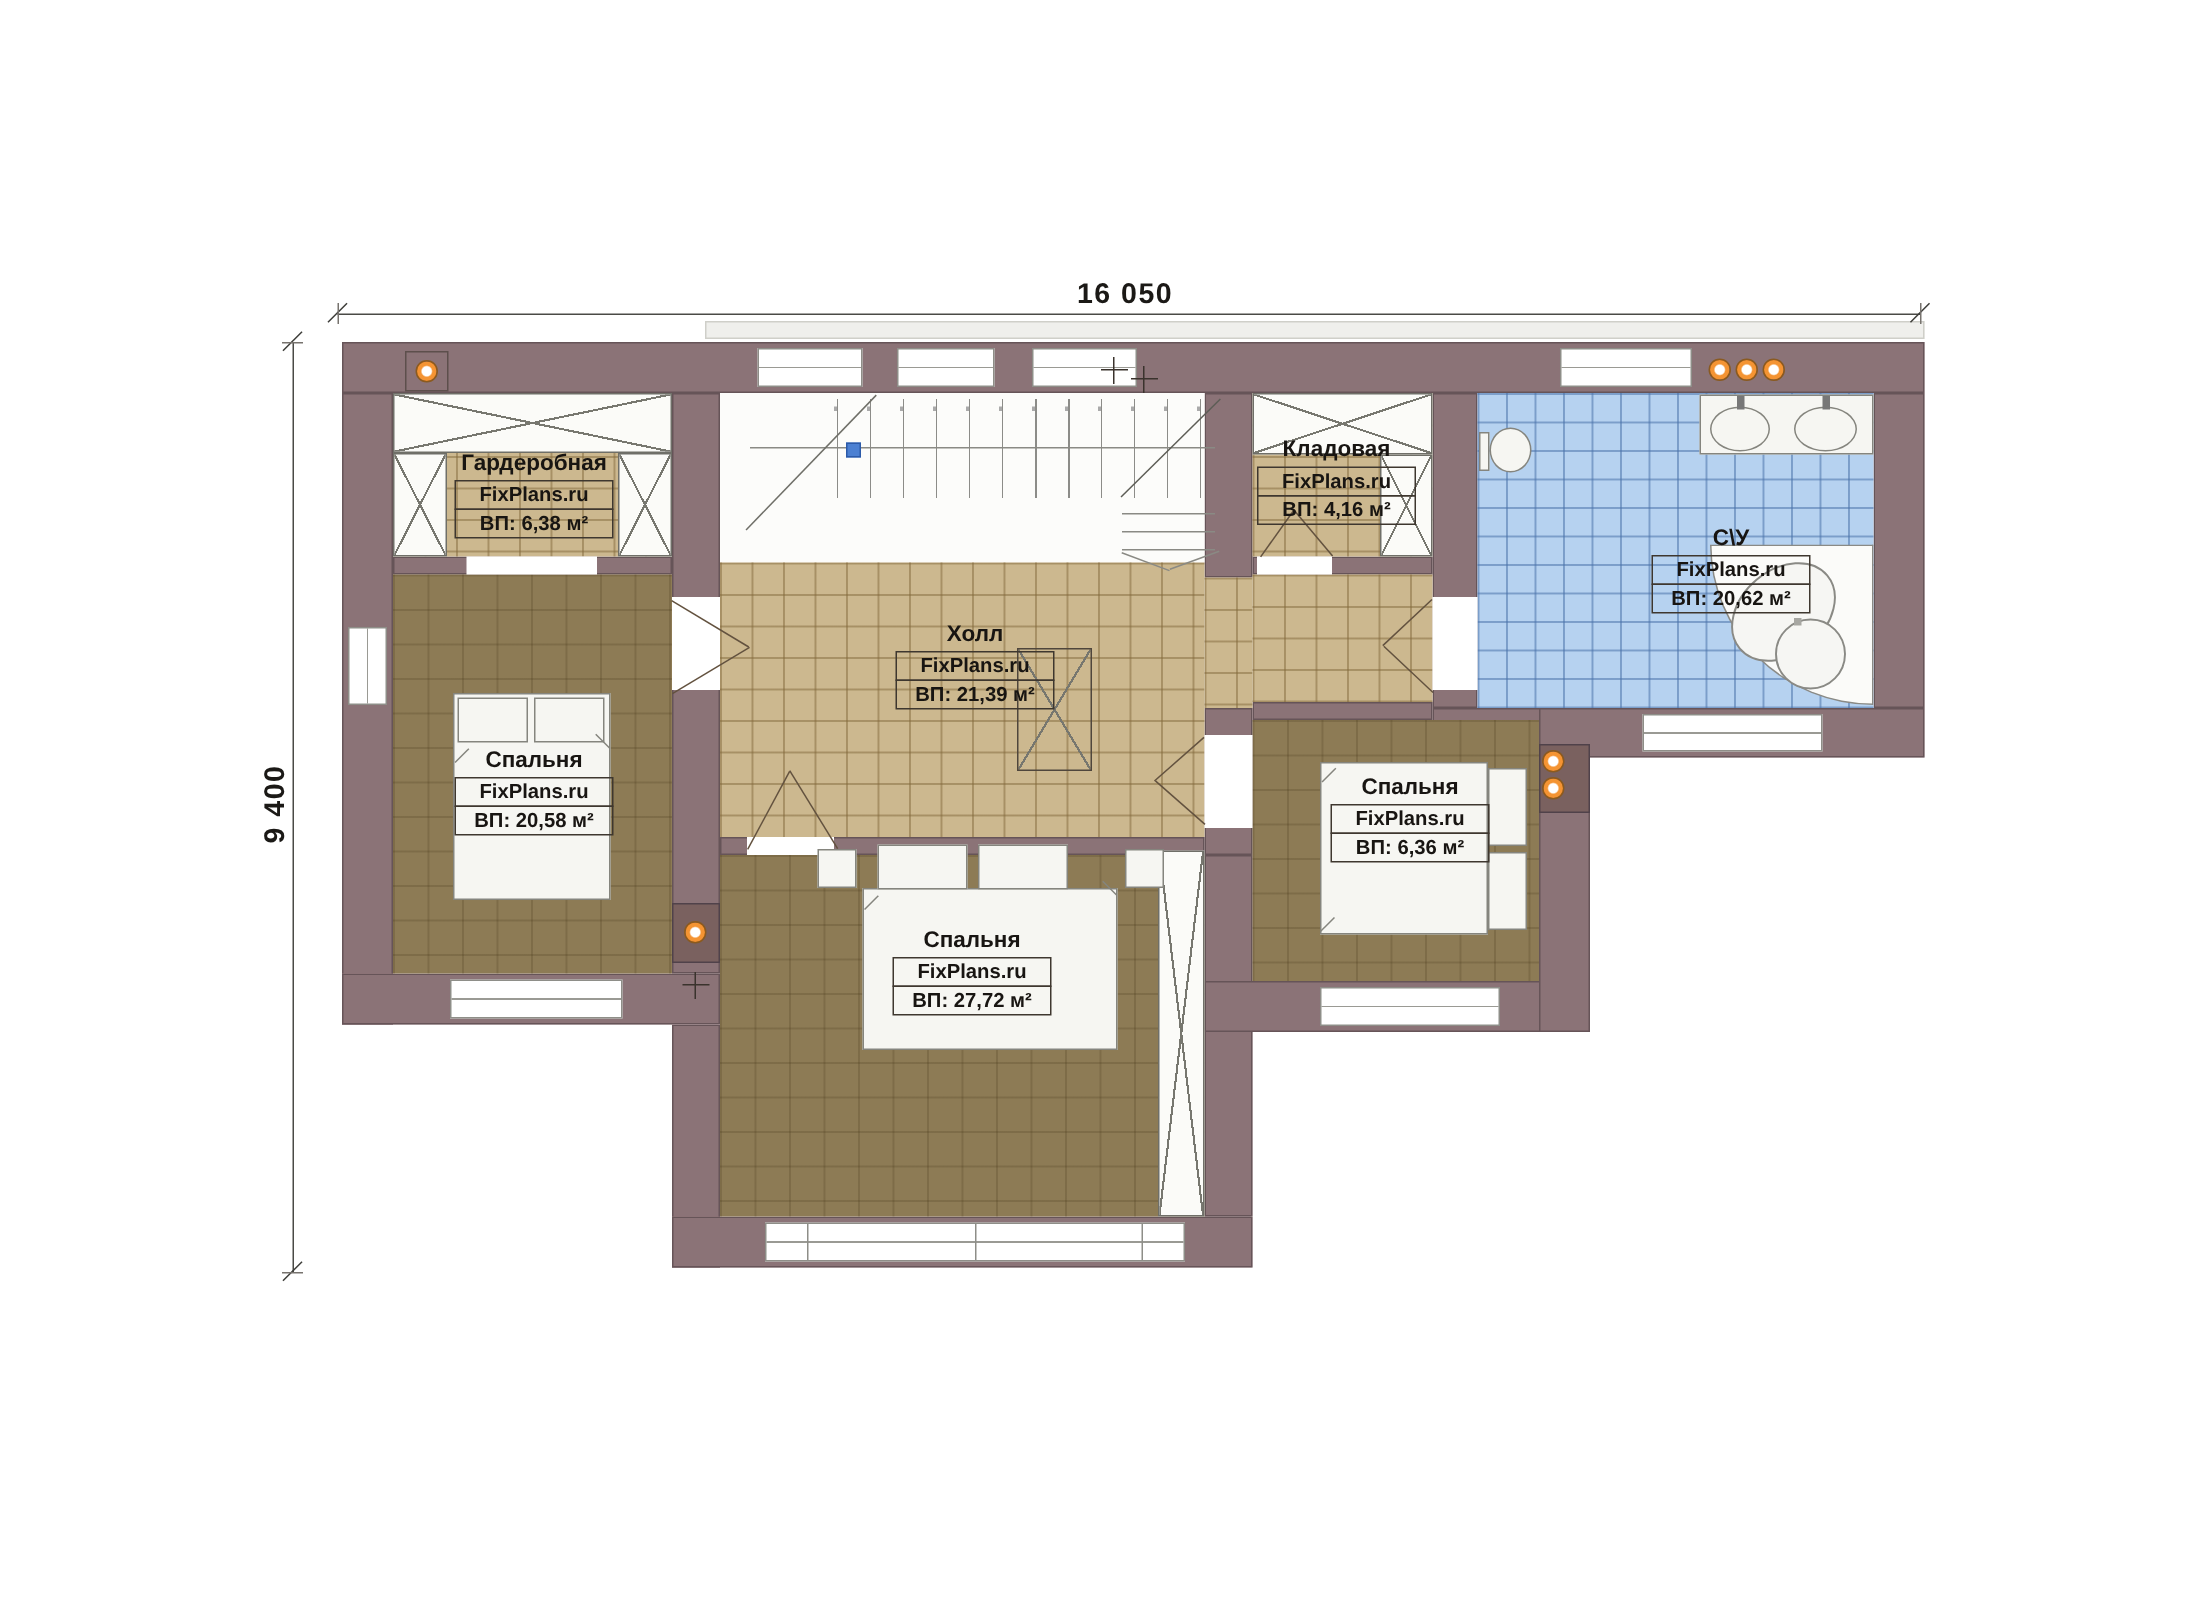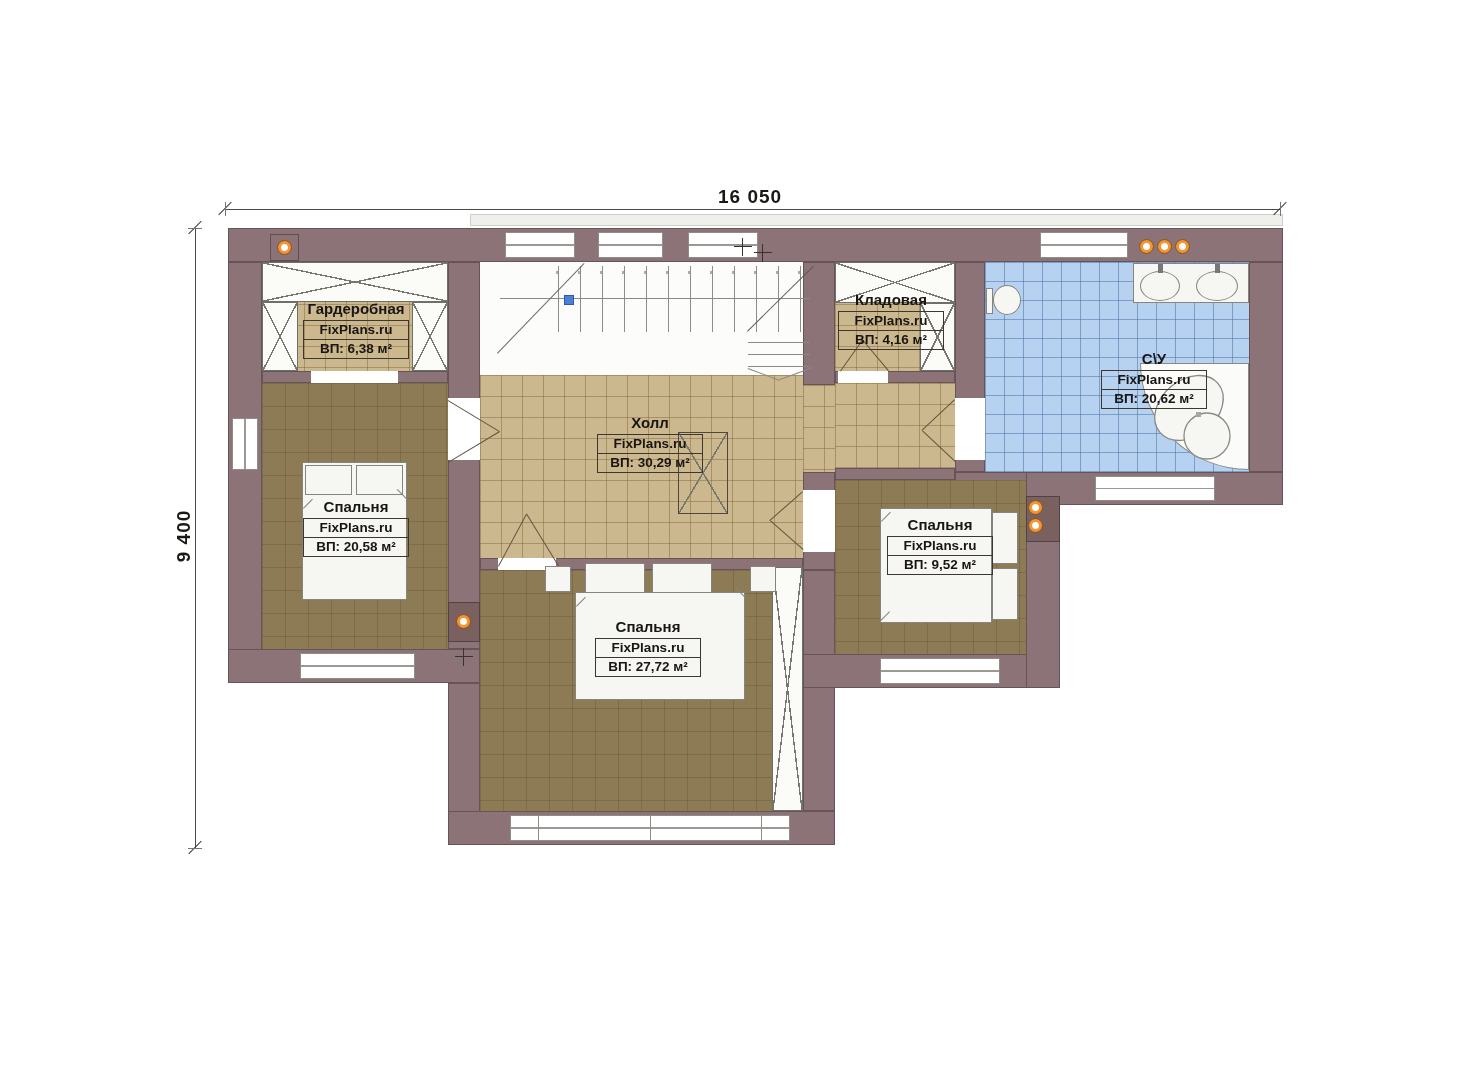--- a/index.html
+++ b/index.html
@@ -230,31 +230,31 @@
     <div class="label-box">ВП: 4,16 м²</div>
   </div>
   <div class="label-stack" style="left:1110px;top:350px;margin-left:44px;">
     <div class="room-name">С\У</div>
     <div class="label-box">FixPlans.ru</div>
     <div class="label-box">ВП: 20,62 м²</div>
   </div>
   <div class="label-stack" style="left:650px;top:414px;">
     <div class="room-name">Холл</div>
     <div class="label-box">FixPlans.ru</div>
-    <div class="label-box">ВП: 30,29 м²</div>
+    <div class="label-box">ВП: 21,39 м²</div>
   </div>
   <div class="label-stack" style="left:356px;top:498px;">
     <div class="room-name">Спальня</div>
     <div class="label-box">FixPlans.ru</div>
     <div class="label-box">ВП: 20,58 м²</div>
   </div>
   <div class="label-stack" style="left:940px;top:516px;">
     <div class="room-name">Спальня</div>
     <div class="label-box">FixPlans.ru</div>
-    <div class="label-box">ВП: 9,52 м²</div>
+    <div class="label-box">ВП: 6,36 м²</div>
   </div>
   <div class="label-stack" style="left:648px;top:618px;">
     <div class="room-name">Спальня</div>
     <div class="label-box">FixPlans.ru</div>
     <div class="label-box">ВП: 27,72 м²</div>
   </div>
 
 </div>
 
 </body></html>

